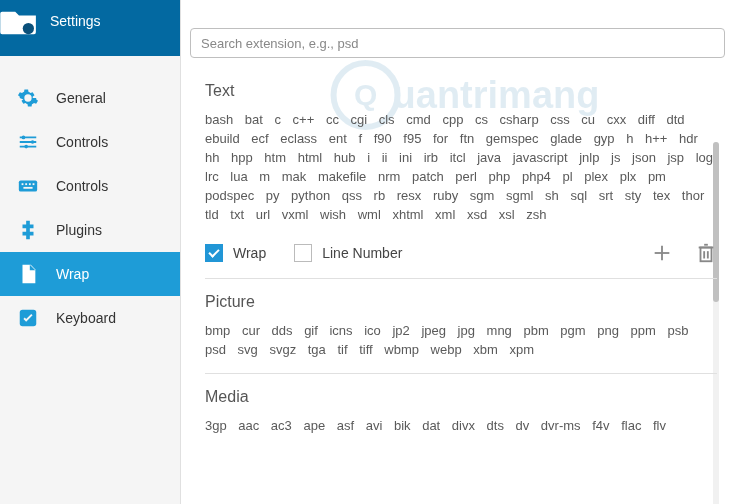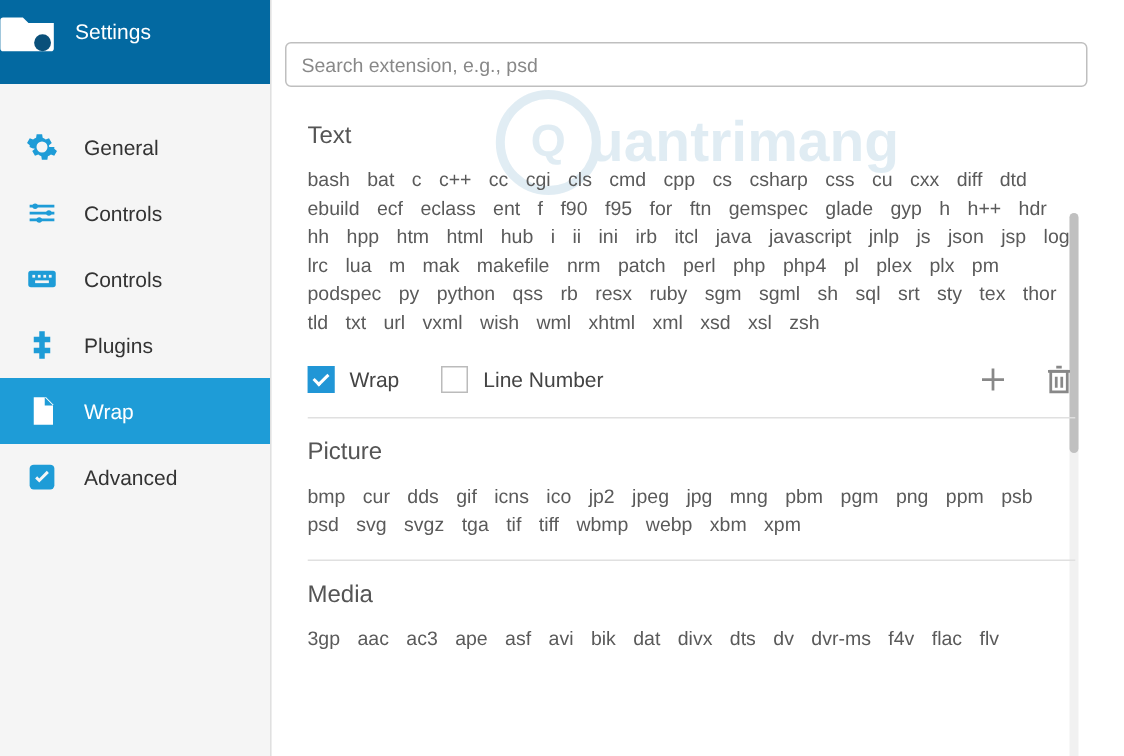--- a/index.html
+++ b/index.html
@@ -117,21 +117,21 @@
         <span class="nav-label">Wrap</span>
       </div>
 
       <div class="nav-item">
         <span class="icon-wrap">
           <svg viewBox="0 0 24 24" width="22" height="22">
               <rect x="3" y="3" width="18" height="18" rx="3"></rect>
               <path fill="#f5f5f5" d="M7 13l3 3 7-7-1.5-1.5L10 13l-1.5-1.5z"></path>
             </svg>
         </span>
-        <span class="nav-label">Advanced</span>
+        <span class="nav-label">Keyboard</span>
       </div>
     </div>
   </div>
 
   <div class="main">
 
     <div class="watermark">
       <span class="wm-circ">Q</span>
         <span>uantrimang</span>
     </div>

